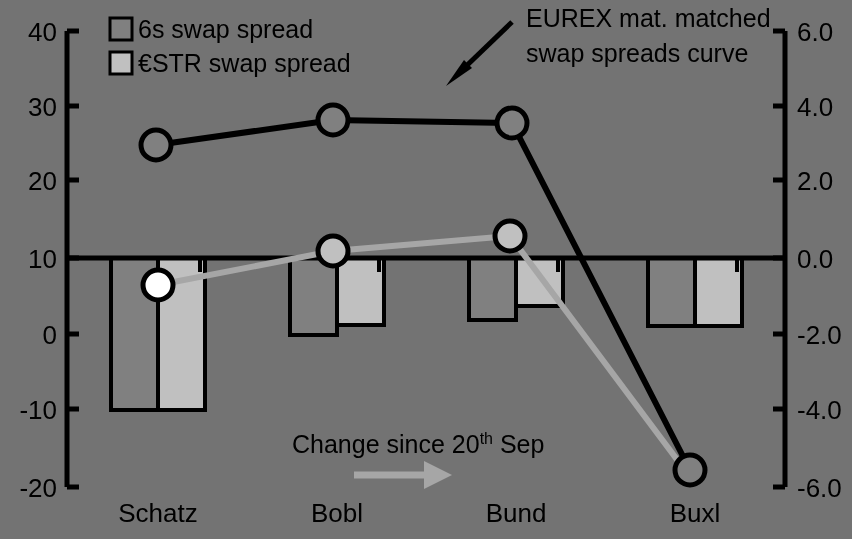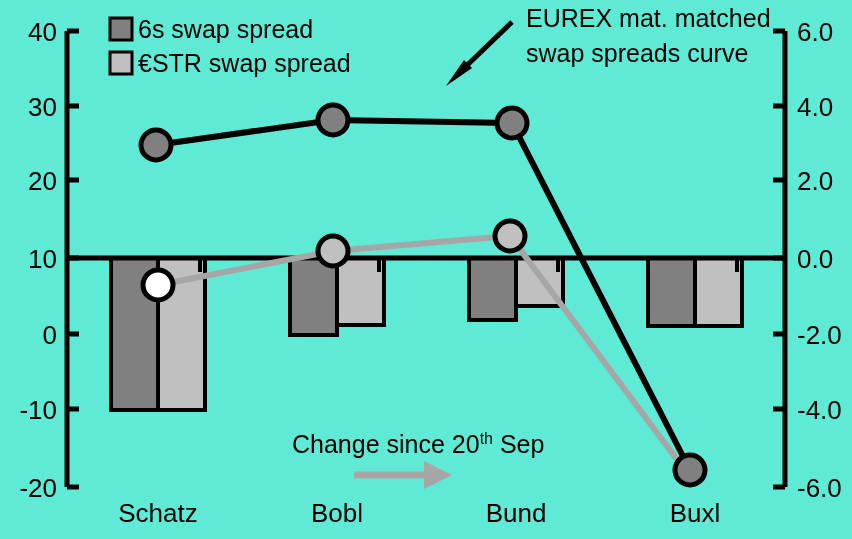--- a/index.html
+++ b/index.html
@@ -1,18 +1,18 @@
 <!DOCTYPE html>
 <html><head>
 <meta charset="utf-8">
 <style>
   html,body{margin:0;padding:0;background:#ffffff;}
   body{width:852px;height:539px;overflow:hidden;
        font-family:"Liberation Sans","DejaVu Sans",sans-serif;}
-  #chart-root{position:relative;width:852px;height:539px;background:#5eead4;}
+  #chart-root{position:relative;width:852px;height:539px;background:#737373;}
   svg#plot{position:absolute;left:0;top:0;width:852px;height:539px;display:block;}
   .axis-tick-label{font-size:26px;fill:#000000;font-family:"Liberation Sans",sans-serif;}
   .cat-label{font-size:26px;fill:#000000;font-family:"Liberation Sans",sans-serif;text-anchor:middle;}
   .legend-label{font-size:25px;fill:#000000;font-family:"Liberation Sans",sans-serif;}
   .anno-text{font-size:25px;fill:#000000;font-family:"Liberation Sans",sans-serif;}
   .anno-sup{font-size:16px;fill:#000000;font-family:"Liberation Sans",sans-serif;}
 </style>
 </head>
 <body>
 

